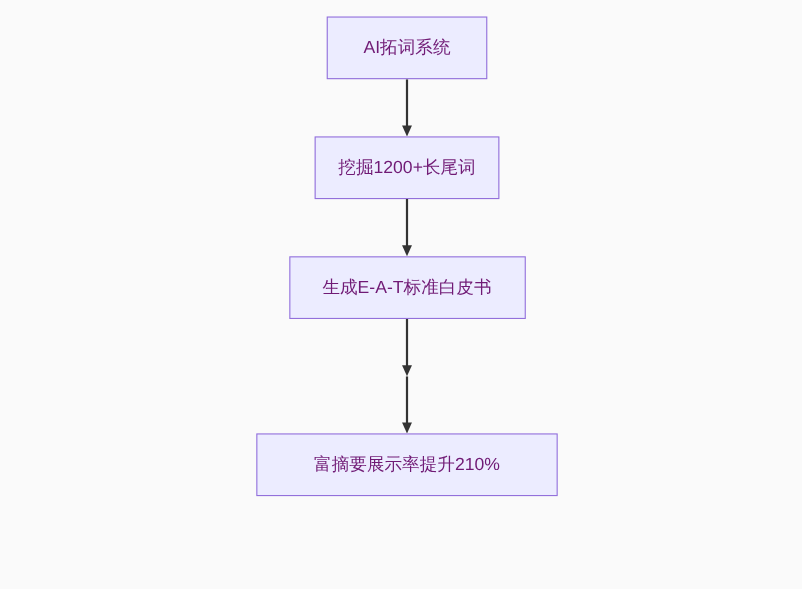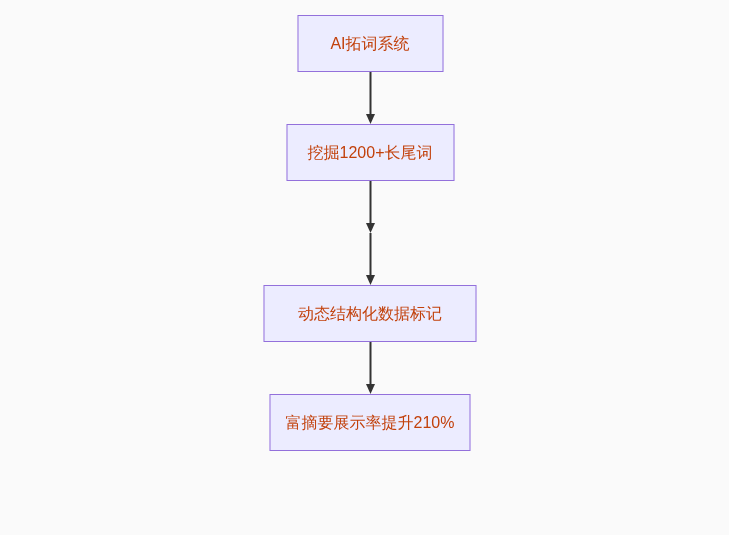--- a/index.html
+++ b/index.html
@@ -18,31 +18,31 @@
     flex-direction: column;
     align-items: center;
   }
   .flow-node {
     height: 57px;
     display: flex;
     align-items: center;
     justify-content: center;
     background: #ECECFF;
     border: 1px solid #9370DB;
-    color: #c2410c;
+    color: #701a75;
     font-size: 16px;
     line-height: 19px;
     white-space: nowrap;
     text-align: center;
   }
   .flow-node.n0 { width: 146px; }
   .flow-node.n1 { width: 168px; }
   .flow-node.n2 { width: 215px; }
   .flow-node.n3 { width: 213px; }
-  .flow-node.n4 { width: 201px; }
+  .flow-node.n4 { width: 274px; }
   .arrow { display: block; }
 </style>
 </head>
 <body>
 
 <div class="diagram">
 
   <div class="flow-node n0">
     <span>AI拓词系统</span>
   </div>
@@ -54,29 +54,29 @@
 
   <div class="flow-node n1">
     <span>挖掘1200+长尾词</span>
   </div>
 
   <svg class="arrow" width="14" height="52" viewBox="0 0 14 52">
     <line x1="7" y1="0" x2="7" y2="43" stroke="#333333" stroke-width="2"></line>
     <path d="M7 52 L2.5 42 L11.5 42 Z" fill="#333333"></path>
   </svg>
 
+  <div class="flow-node n2">
+    <span>生成E-A-T标准白皮书</span>
+  </div>
 
   <svg class="arrow" width="14" height="52" viewBox="0 0 14 52">
     <line x1="7" y1="0" x2="7" y2="43" stroke="#333333" stroke-width="2"></line>
     <path d="M7 52 L2.5 42 L11.5 42 Z" fill="#333333"></path>
   </svg>
 
-  <div class="flow-node n3">
-    <span>动态结构化数据标记</span>
-  </div>
 
   <svg class="arrow" width="14" height="52" viewBox="0 0 14 52">
     <line x1="7" y1="0" x2="7" y2="43" stroke="#333333" stroke-width="2"></line>
     <path d="M7 52 L2.5 42 L11.5 42 Z" fill="#333333"></path>
   </svg>
 
   <div class="flow-node n4">
     <span>富摘要展示率提升210%</span>
   </div>
 

